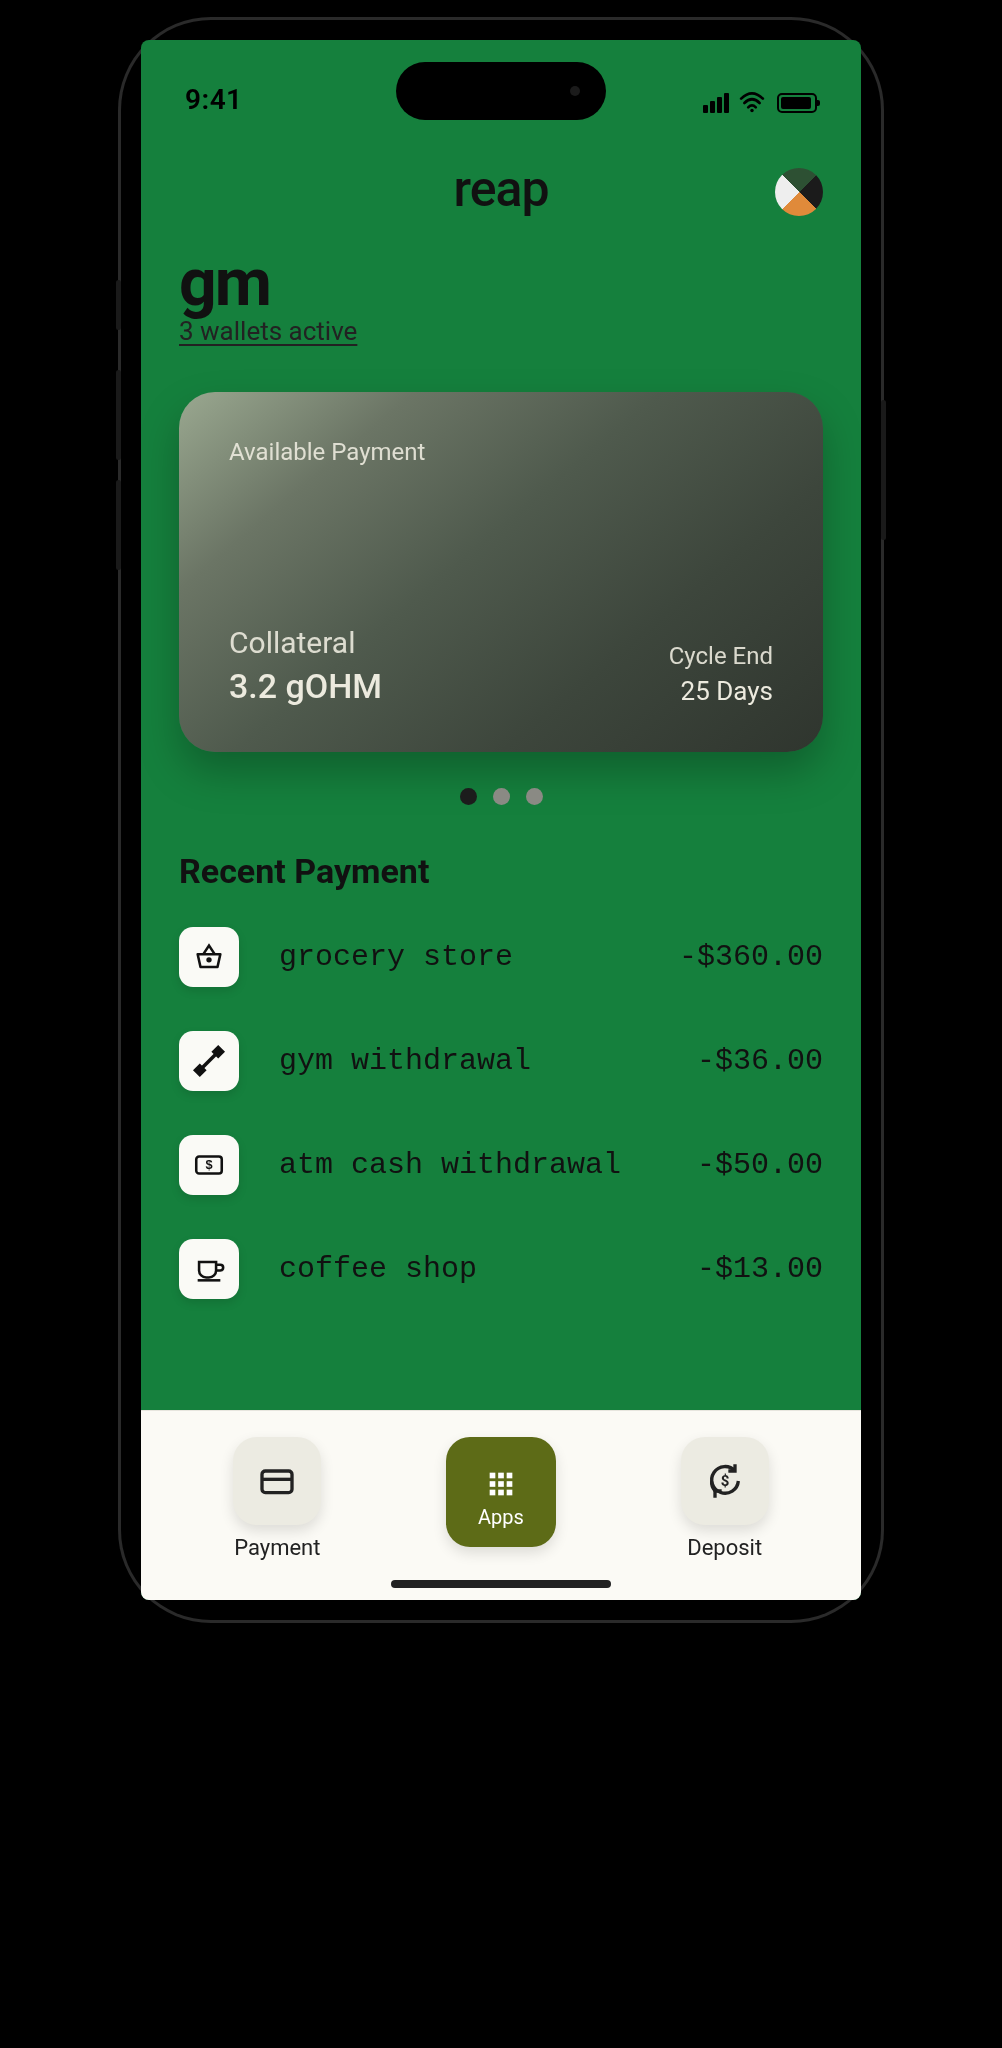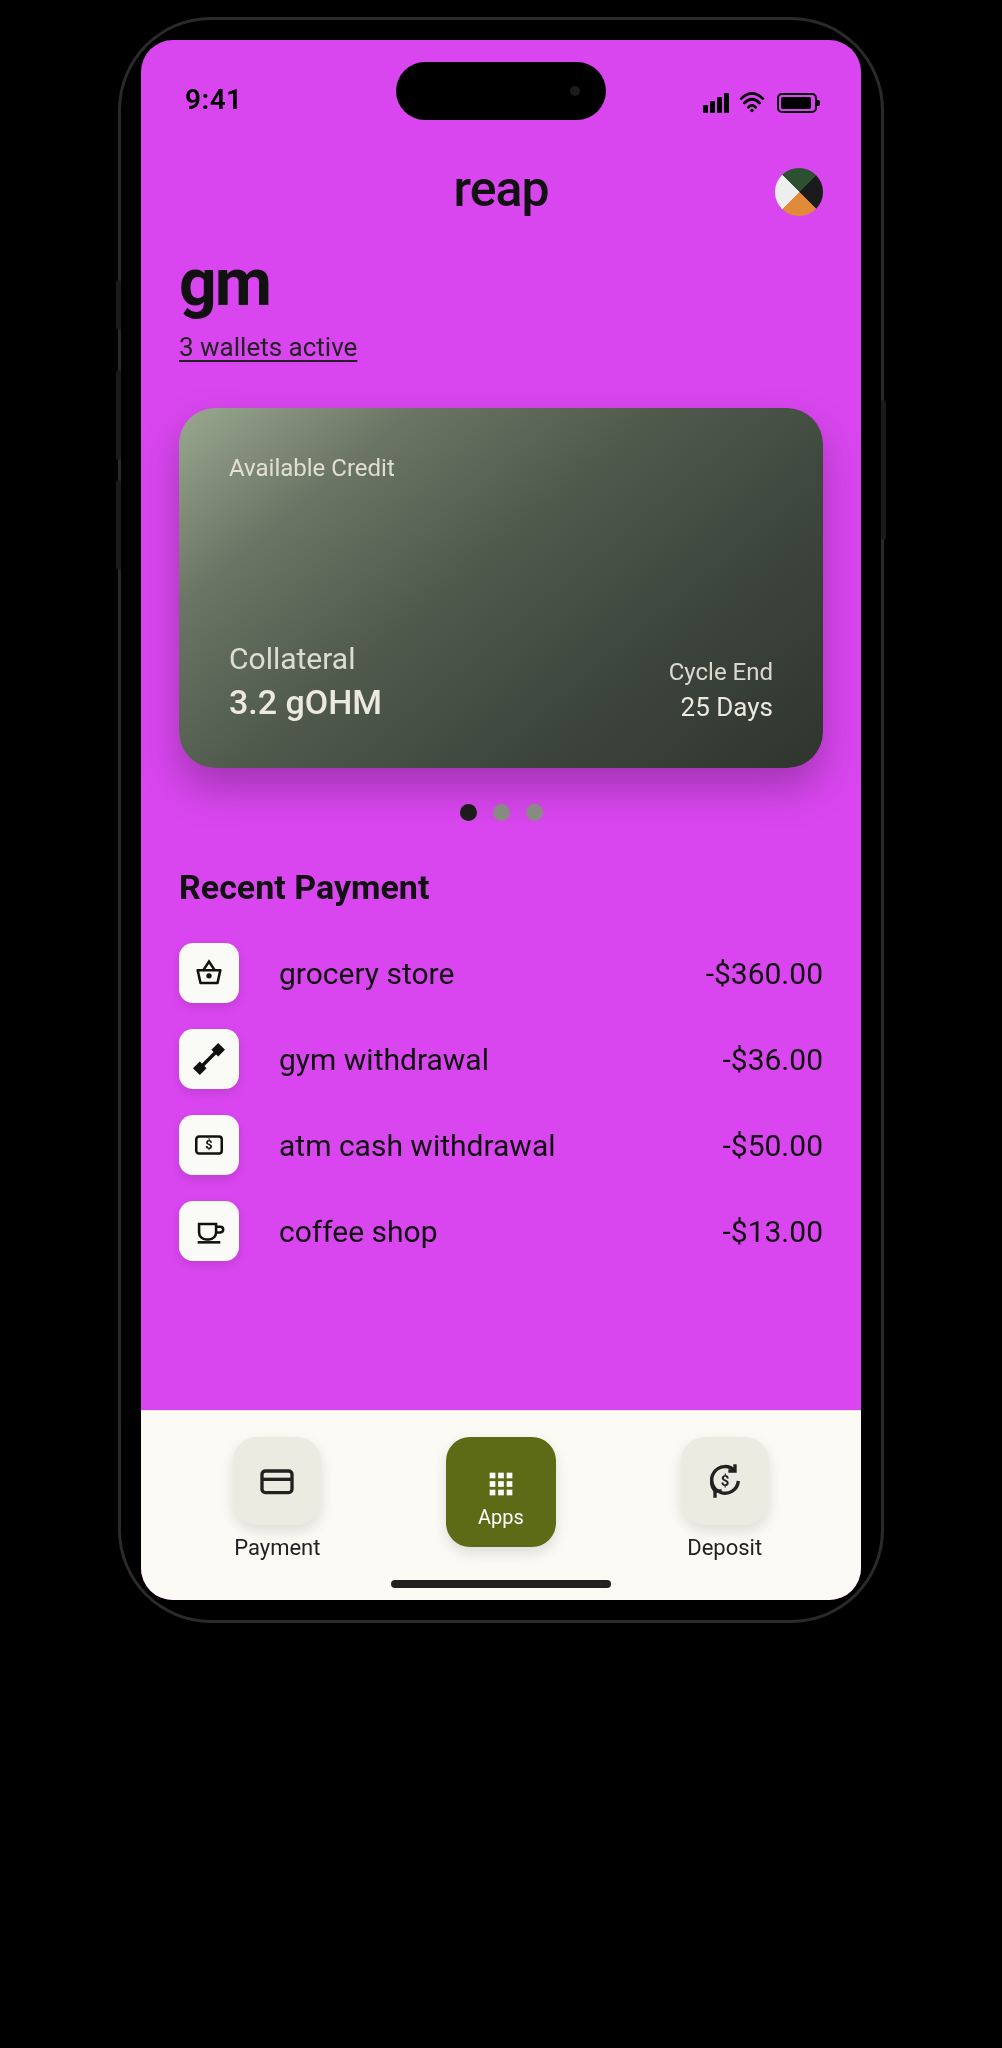--- a/index.html
+++ b/index.html
@@ -27,22 +27,22 @@
   border-radius: 3px;
 }
 .btn-left-1 { left: -5px; top: 260px; width: 5px; height: 50px; }
 .btn-left-2 { left: -5px; top: 350px; width: 5px; height: 90px; }
 .btn-left-3 { left: -5px; top: 460px; width: 5px; height: 90px; }
 .btn-right  { right: -5px; top: 380px; width: 5px; height: 140px; }
 
 .screen {
   width: 100%;
   height: 100%;
-  background: #d946ef;
-  border-radius: 32px;
+  background: #15803d;
+  border-radius: 8px;
   overflow: hidden;
   position: relative;
   display: flex;
   flex-direction: column;
 }
 
 .notch {
   position: absolute;
   top: 22px;
   left: 50%;
@@ -120,21 +120,21 @@
 
 .greeting {
   font-size: 66px;
   font-weight: 700;
   letter-spacing: -2px;
   color: #111;
   line-height: 1;
 }
 .wallets-link {
   display: inline-block;
-  margin-top: 16px;
+  margin-top: 0;
   font-size: 26px;
   color: #222;
   text-decoration: underline;
   text-underline-offset: 4px;
 }
 
 .card {
   margin-top: 46px;
   width: 100%;
   height: 360px;
@@ -165,21 +165,21 @@
 .dot { width: 17px; height: 17px; border-radius: 50%; background: #8a8a84; }
 .dot.active { background: #1c1c1c; }
 
 .section-title {
   font-size: 34px;
   font-weight: 700;
   margin-top: 46px;
   color: #111;
 }
 
-.activity-list { margin-top: 36px; display: flex; flex-direction: column; gap: 26px; }
+.activity-list { margin-top: 36px; display: flex; flex-direction: column; gap: 44px; font-family: Liberation Mono, monospace; }
 .activity-row { display: flex; align-items: center; gap: 40px; }
 .act-icon {
   width: 60px; height: 60px;
   border-radius: 14px;
   background: #fafaf6;
   box-shadow: 0 4px 10px rgba(0,0,0,0.12);
   display: flex; align-items: center; justify-content: center;
 }
 .act-icon svg { width: 34px; height: 34px; stroke:#111; fill:none; stroke-width:1.8; }
 .act-label { flex: 1; font-size: 30px; color: #111; }
@@ -259,21 +259,21 @@
         <div class="avatar"></div>
       </div>
 
       
       <div class="greeting">gm</div>
       <a href="#" class="wallets-link">3 wallets active</a>
 
       
       <div class="card">
         <div class="card-top">
-          <div class="label">Available Credit</div>
+          <div class="label">Available Payment</div>
         </div>
         <div class="card-bottom">
           <div class="col">
             <div class="lbl">Collateral</div>
             <div class="val">3.2 gOHM</div>
           </div>
           <div class="col right">
             <div class="lbl">Cycle End</div>
             <div class="val">25 Days</div>
           </div>

